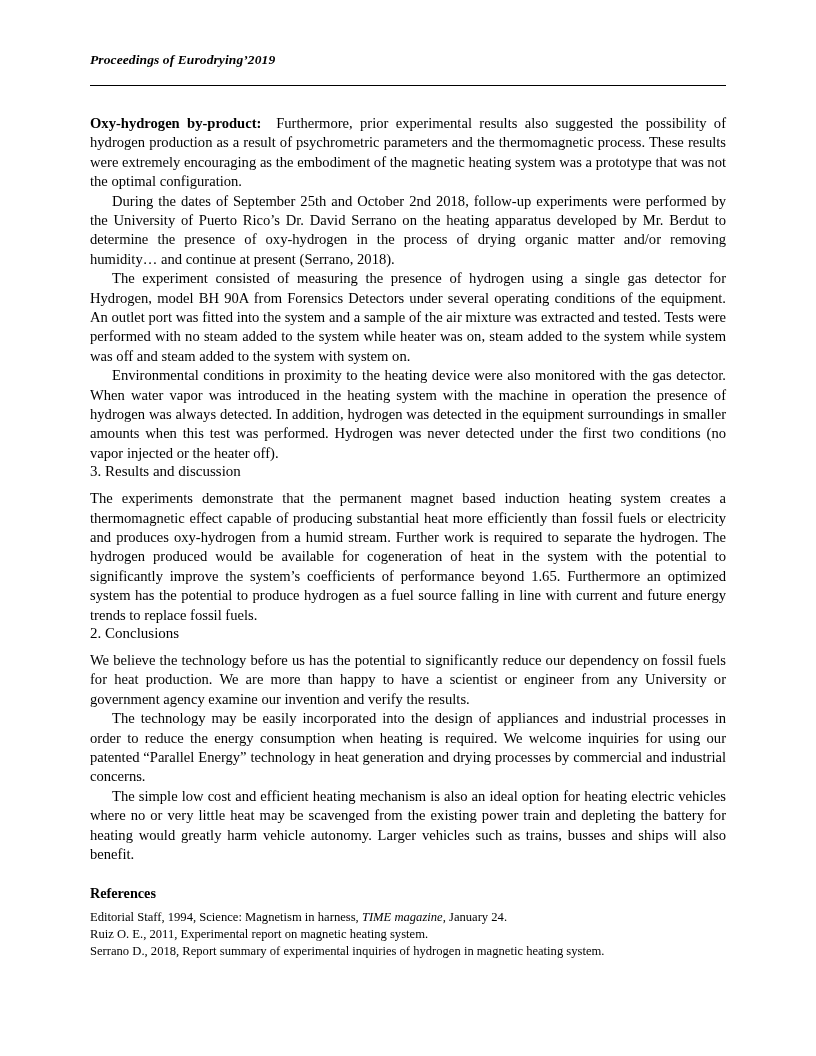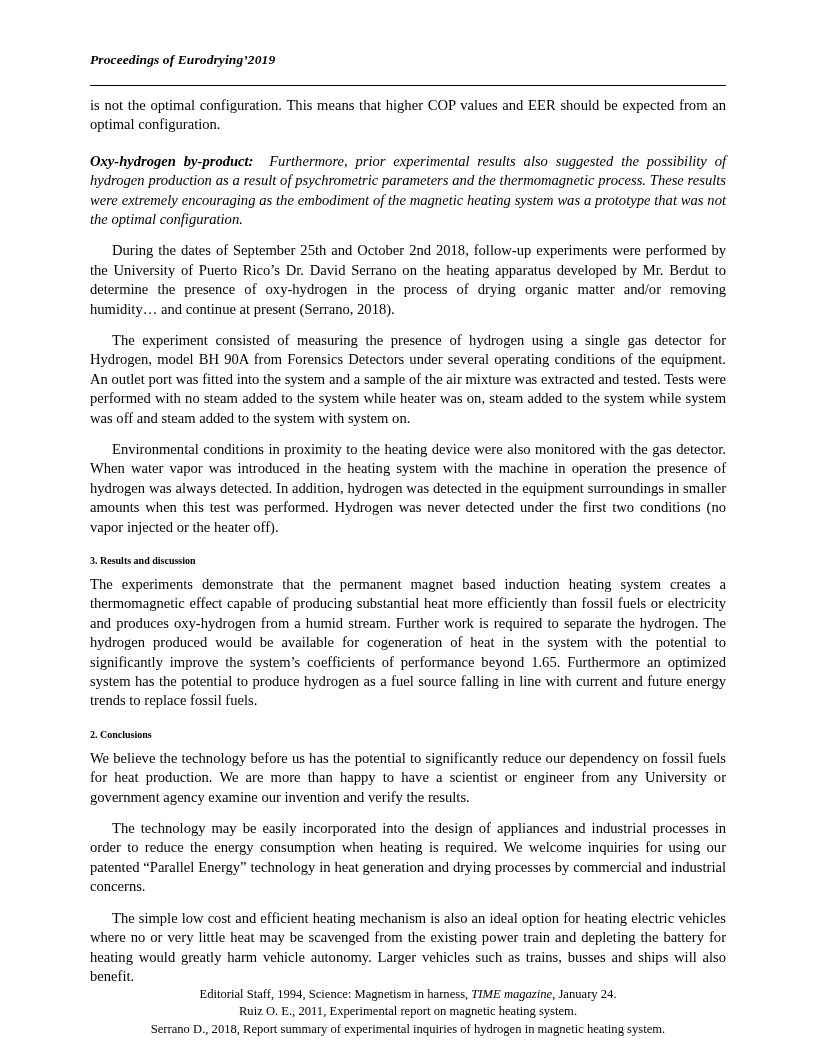--- a/index.html
+++ b/index.html
@@ -44,62 +44,58 @@
   }
   p {
     margin: 0;
     font-size: 14.6px;
     line-height: 1.33;
     text-align: justify;
     text-justify: inter-word;
   }
   .para-indent {
     text-indent: 22px;
-    margin-top: 12px;
   }
   .gap-before-lg {
-    margin-top: 17px;
-    font-style: italic;
+    margin-top: 28px;
   }
   .section-head {
-    font-weight: bold;
-    font-size: 10px;
-    margin-top: 18px;
+    font-weight: normal;
+    font-size: 15px;
     margin-bottom: 9px;
   }
   .refs-head {
     font-weight: bold;
     font-size: 14.2px;
     margin-top: 20px;
     margin-bottom: 7px;
   }
   .ref-line {
     font-size: 12.6px;
     line-height: 1.36;
-    text-align: center;
+    text-align: left;
   }
   .bold {
     font-weight: bold;
   }
   .ital {
     font-style: italic;
   }
 </style>
 </head>
 <body>
 
 <div class="page">
 
   <div class="header">
     <div class="header-title">Proceedings of Eurodrying’2019</div>
   </div>
 
   <hr class="rule">
 
-  <p>is not the optimal configuration. This means that higher COP values and EER should be expected from an optimal configuration.</p>
 
   <p class="gap-before-lg"><span class="bold">Oxy-hydrogen by-product:</span>&nbsp;&nbsp;<span>Furthermore, prior experimental results also suggested the possibility of hydrogen production as a result of psychrometric parameters and the thermomagnetic process. These results were extremely encouraging as the embodiment of the magnetic heating system was a prototype that was not the optimal configuration.</span></p>
 
   <p class="para-indent">During the dates of September 25th and October 2nd 2018, follow-up experiments were performed by the University of Puerto Rico’s Dr. David Serrano on the heating apparatus developed by Mr. Berdut to determine the presence of oxy-hydrogen in the process of drying organic matter and/or removing humidity… and continue at present (Serrano, 2018).</p>
 
   <p class="para-indent">The experiment consisted of measuring the presence of hydrogen using a single gas detector for Hydrogen, model BH 90A from Forensics Detectors under several operating conditions of the equipment. An outlet port was fitted into the system and a sample of the air mixture was extracted and tested. Tests were performed with no steam added to the system while heater was on, steam added to the system while system was off and steam added to the system with system on.</p>
 
   <p class="para-indent">Environmental conditions in proximity to the heating device were also monitored with the gas detector. When water vapor was introduced in the heating system with the machine in operation the presence of hydrogen was always detected. In addition, hydrogen was detected in the equipment surroundings in smaller amounts when this test was performed. Hydrogen was never detected under the first two conditions (no vapor injected or the heater off).</p>
 
   <div class="section-head">3. Results and discussion</div>
@@ -107,20 +103,21 @@
   <p>The experiments demonstrate that the permanent magnet based induction heating system creates a thermomagnetic effect capable of producing substantial heat more efficiently than fossil fuels or electricity and produces oxy-hydrogen from a humid stream.  Further work is required to separate the hydrogen. The hydrogen produced would be available for cogeneration of heat in the system with the potential to significantly improve the system’s coefficients of performance beyond 1.65.  Furthermore an optimized system has the potential to produce hydrogen as a fuel source falling in line with current and future energy trends to replace fossil fuels.</p>
 
   <div class="section-head">2. Conclusions</div>
 
   <p>We believe the technology before us has the potential to significantly reduce our dependency on fossil fuels for heat production. We are more than happy to have a scientist or engineer from any University or government agency examine our invention and verify the results.</p>
 
   <p class="para-indent">The technology may be easily incorporated into the design of appliances and industrial processes in order to reduce the energy consumption when heating is required.  We welcome inquiries for using our patented “Parallel Energy” technology in heat generation and drying processes by commercial and industrial concerns.</p>
 
   <p class="para-indent">The simple low cost and efficient heating mechanism is also an ideal option for heating electric vehicles where no or very little heat may be scavenged from the existing power train and depleting the battery for heating would greatly harm vehicle autonomy.  Larger vehicles such as trains, busses and ships will also benefit.</p>
 
+  <div class="refs-head">References</div>
 
   <div class="ref-line"><span>Editorial Staff, 1994, Science: Magnetism in harness, </span><span class="ital">TIME magazine</span><span>, January 24.</span></div>
 
   <div class="ref-line"><span>Ruiz O. E., 2011, Experimental report on magnetic heating system.</span></div>
 
   <div class="ref-line"><span>Serrano D., 2018, Report summary of experimental inquiries of hydrogen in magnetic heating system.</span></div>
 
 </div>
 
 </body></html>

